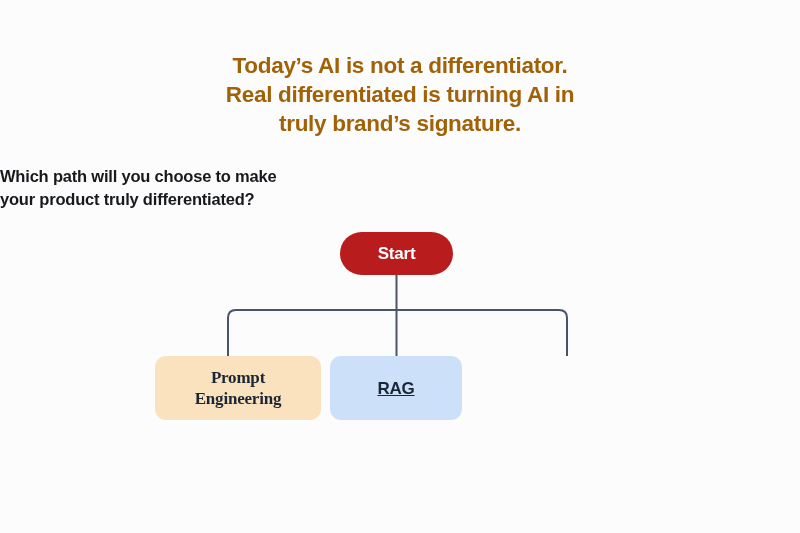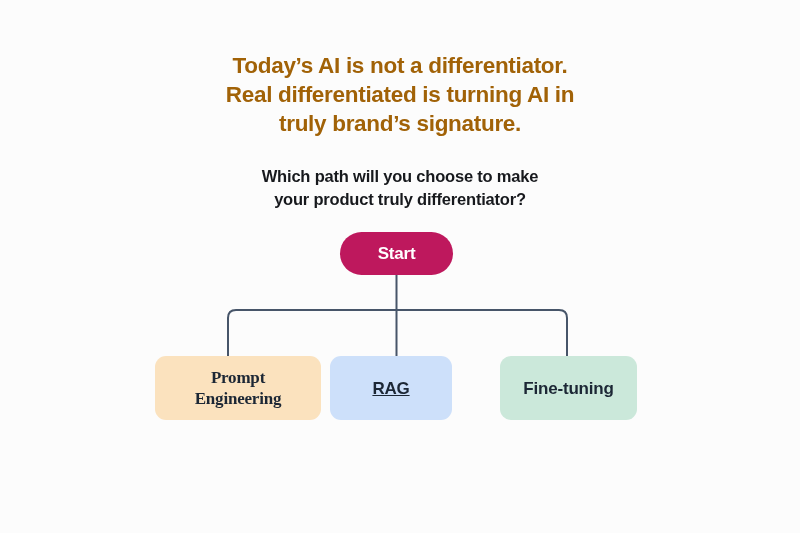--- a/index.html
+++ b/index.html
@@ -26,21 +26,20 @@
     line-height: 29px;
     font-weight: 700;
     letter-spacing: -0.3px;
     color: #a16207;
   }
   .question {
     position: absolute;
     top: 165px;
     left: 0;
     width: 800px;
-    text-align: center;
     font-size: 16.5px;
     line-height: 23px;
     font-weight: 700;
     letter-spacing: -0.2px;
     color: #17191D;
   }
   .connector-svg {
     position: absolute;
     left: 0;
     top: 0;
@@ -69,53 +68,50 @@
   .choice-node {
     top: 356px;
     height: 64px;
     border-radius: 11px;
     font-size: 17px;
     line-height: 21px;
     letter-spacing: -0.2px;
     padding: 4px 14px;
   }
   .node-pe  { left: 155px; width: 166px; font-family: Liberation Serif, serif; }
-  .node-rag { left: 330px; width: 122px; text-decoration: underline; }
+  .node-rag { left: 330px; width: 132px; text-decoration: underline; }
   .node-ft  { left: 500px; width: 137px; }
 </style>
 </head>
 <body>
 
 <div class="canvas">
 
   <div class="headline">
     <div>Today’s AI is not a differentiator.</div>
     <div>Real differentiated is turning AI in</div>
     <div>truly brand’s signature.</div>
   </div>
 
   <div class="question">
     <div>Which path will you choose to make</div>
-    <div>your product truly differentiator?</div>
+    <div>your product truly differentiated?</div>
   </div>
 
   <svg class="connector-svg" viewBox="0 0 800 533" xmlns="http://www.w3.org/2000/svg">
     <path d="M 396.5 274 L 396.5 356" fill="none" stroke-width="2" stroke="#475569"></path>
     <path d="M 228 356 L 228 318 Q 228 310 236 310 L 559 310 Q 567 310 567 318 L 567 356" fill="none" stroke-width="2" stroke="#475569"></path>
   </svg>
 
-  <div class="node start-node" style="background-color: #be185d; color: rgb(255, 255, 255);">
+  <div class="node start-node" style="background-color: #b91c1c; color: rgb(255, 255, 255);">
     <span>Start</span>
   </div>
 
   <div class="node choice-node node-pe" style="background-color: rgb(251, 226, 190); color: rgb(28, 39, 53);">
     <span>Prompt Engineering</span>
   </div>
 
   <div class="node choice-node node-rag" style="background-color: rgb(205, 224, 250); color: rgb(28, 39, 53);">
     <span>RAG</span>
   </div>
 
-  <div class="node choice-node node-ft" style="background-color: rgb(203, 232, 218); color: rgb(28, 39, 53);">
-    <span>Fine-tuning</span>
-  </div>
 
 </div>
 
 </body></html>

